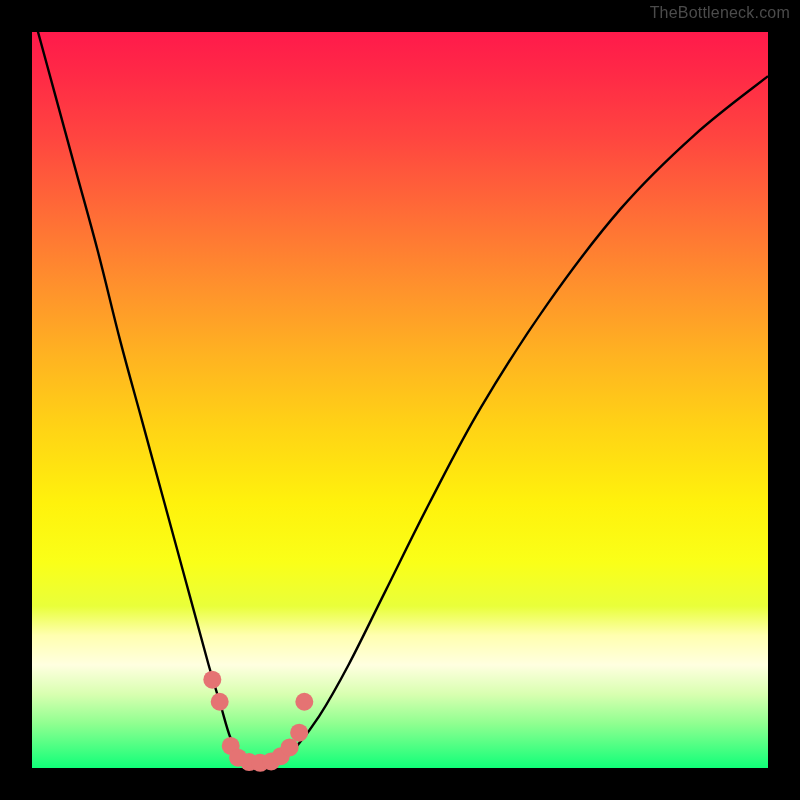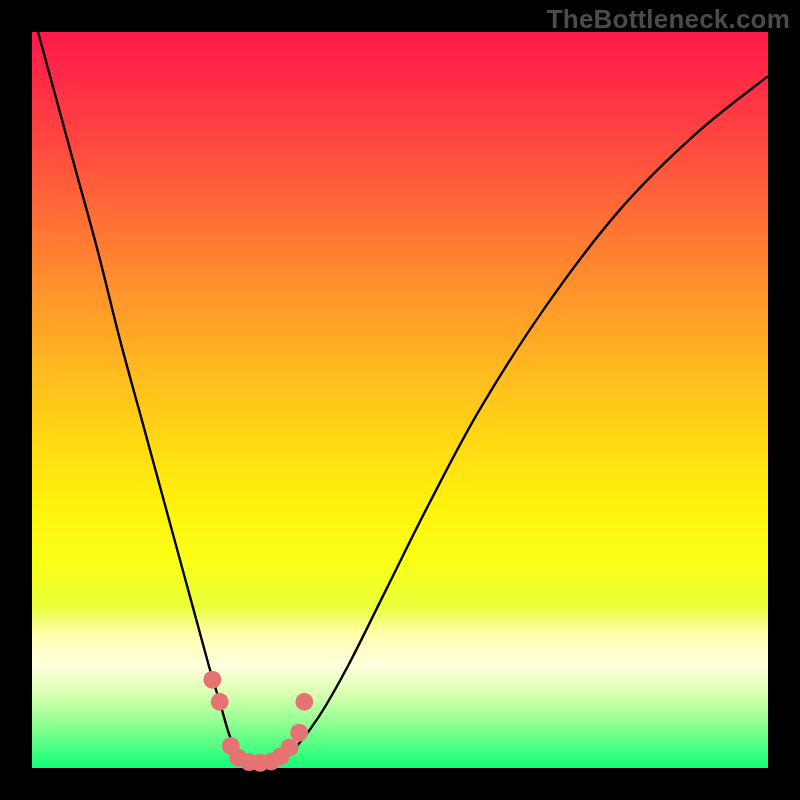--- a/index.html
+++ b/index.html
@@ -43,22 +43,22 @@
       #d8ffb0 90%,
       #8fff90 94%,
       #10ff78 100%
     );
   }
   .watermark {
     position: absolute;
     top: 4px;
     right: 10px;
     color: #4b4b4b;
-    font-size: 26px;
-    font-weight: 700;
+    font-size: 16px;
+    font-weight: 400;
     letter-spacing: 0.2px;
     user-select: none;
   }
   svg.curve {
     position: absolute;
     left: 0;
     top: 0;
     width: 736px;
     height: 736px;
     overflow: visible;

